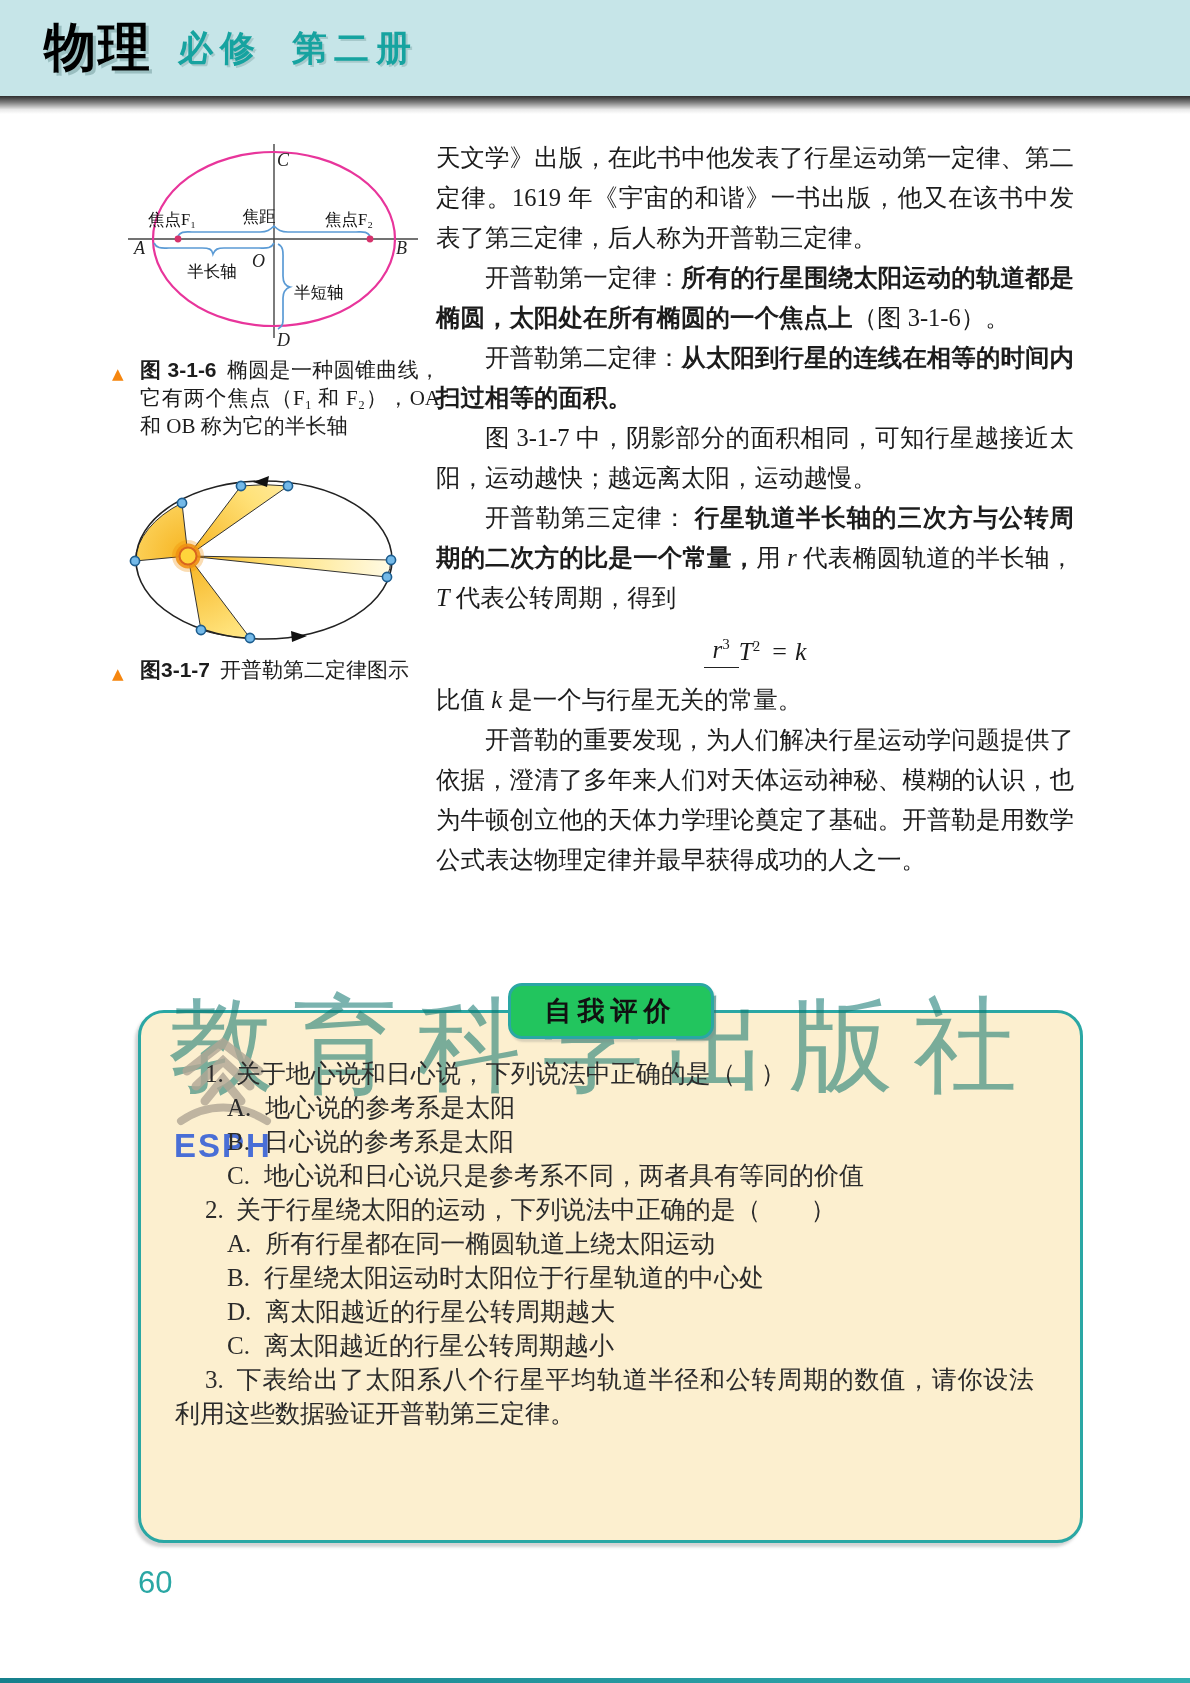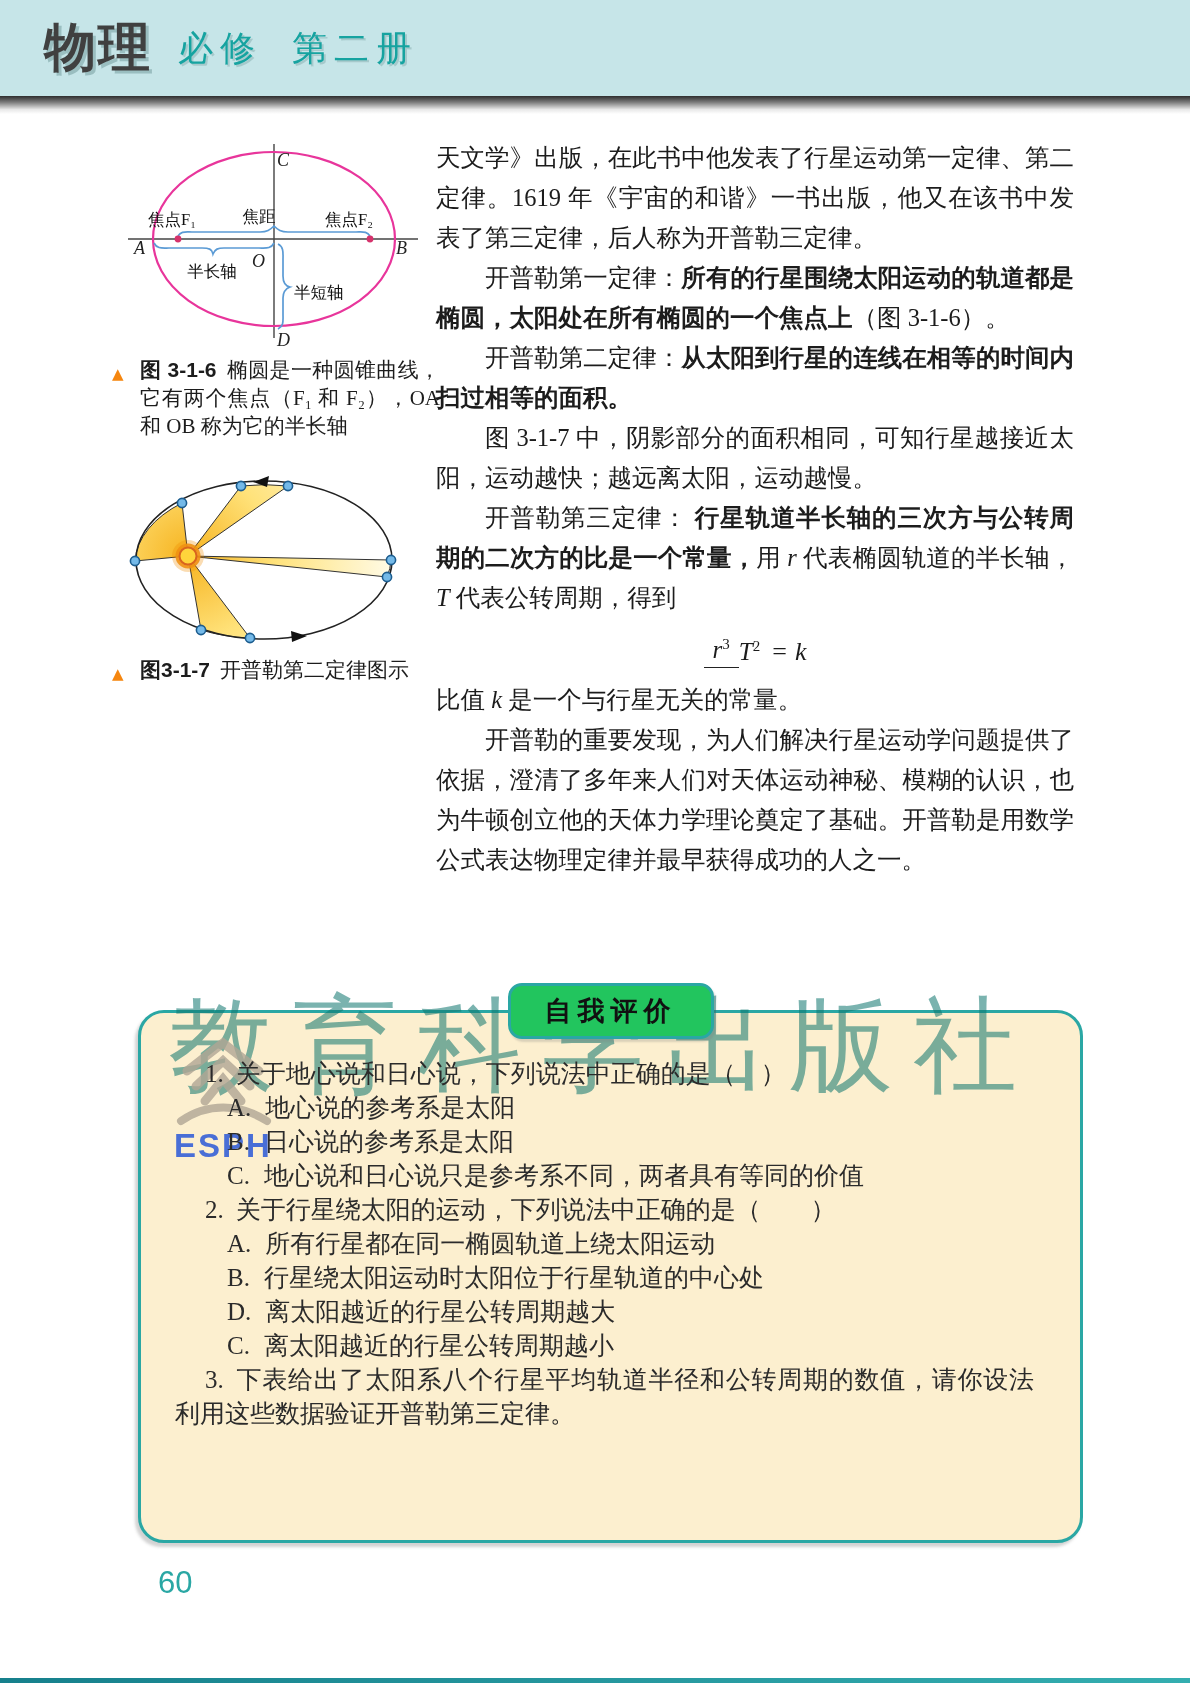--- a/index.html
+++ b/index.html
@@ -3,22 +3,22 @@
 <meta charset="utf-8">
 <style>
   html,body{margin:0;padding:0;background:#fff;}
   .page{position:relative;width:1190px;height:1683px;background:#ffffff;overflow:hidden;
         font-family:"Liberation Serif","DejaVu Serif",serif;color:#1c1c1c;}
 
   
   .band{position:absolute;top:0;left:0;right:0;height:96px;background:#c6e5e8;
         display:flex;align-items:center;}
   .subject{font-family:"Liberation Sans","DejaVu Sans",sans-serif;font-weight:bold;font-size:52px;
-           color:#404040;margin-left:44px;letter-spacing:2px;text-shadow:3px 3px 0 rgba(40,90,90,.28);}
-  .edition,.volume{font-family:"Liberation Sans","DejaVu Sans",sans-serif;font-weight:normal;font-size:35px;
+           color:#000000;margin-left:44px;letter-spacing:2px;text-shadow:3px 3px 0 rgba(40,90,90,.28);}
+  .edition,.volume{font-family:"Liberation Sans","DejaVu Sans",sans-serif;font-weight:bold;font-size:35px;
            color:#16a3a0;letter-spacing:7px;text-shadow:2px 2px 0 rgba(40,90,90,.2);text-align:center;}
   .edition{margin-left:26px;}
   .volume{margin-left:30px;}
   .band-shadow{position:absolute;top:96px;left:0;right:0;height:18px;
         background:linear-gradient(to bottom,#2e2e2e 0%,#7c7c7c 35%,#e8e8e8 75%,#ffffff 100%);}
 
   
   .figcol{position:absolute;left:112px;top:132px;width:324px;}
   .figsvg{display:block;}
   .fig-caption{position:relative;padding-left:28px;font-size:21px;line-height:28px;
@@ -63,21 +63,21 @@
              color:#1d4ed8;letter-spacing:2px;margin-top:-4px;}
   .questions{position:relative;z-index:2;padding-top:44px;font-size:25px;line-height:34px;color:#2b2b2b;}
   .qline{padding-left:64px;}
   .qnum{margin-right:12px;}
   .opt{padding-left:86px;}
   .olabel{margin-right:14px;font-family:"Liberation Serif",serif;}
   .q3{padding-left:34px;padding-right:46px;text-indent:30px;text-align:justify;}
 
   
   .pagenum{position:absolute;left:138px;top:1565px;font-family:"Liberation Sans","DejaVu Sans",sans-serif;
-           font-size:31px;color:#2aa7a4;margin-left:20px;}
+           font-size:31px;color:#2aa7a4;}
   .bottombar{position:absolute;left:0;right:0;bottom:0;height:5px;
              background:linear-gradient(to right,#16808c,#34aeb0);}
 </style>
 </head>
 <body>
 
 <div class="page">
 
   <div class="band">
     <span class="subject">物理</span>

